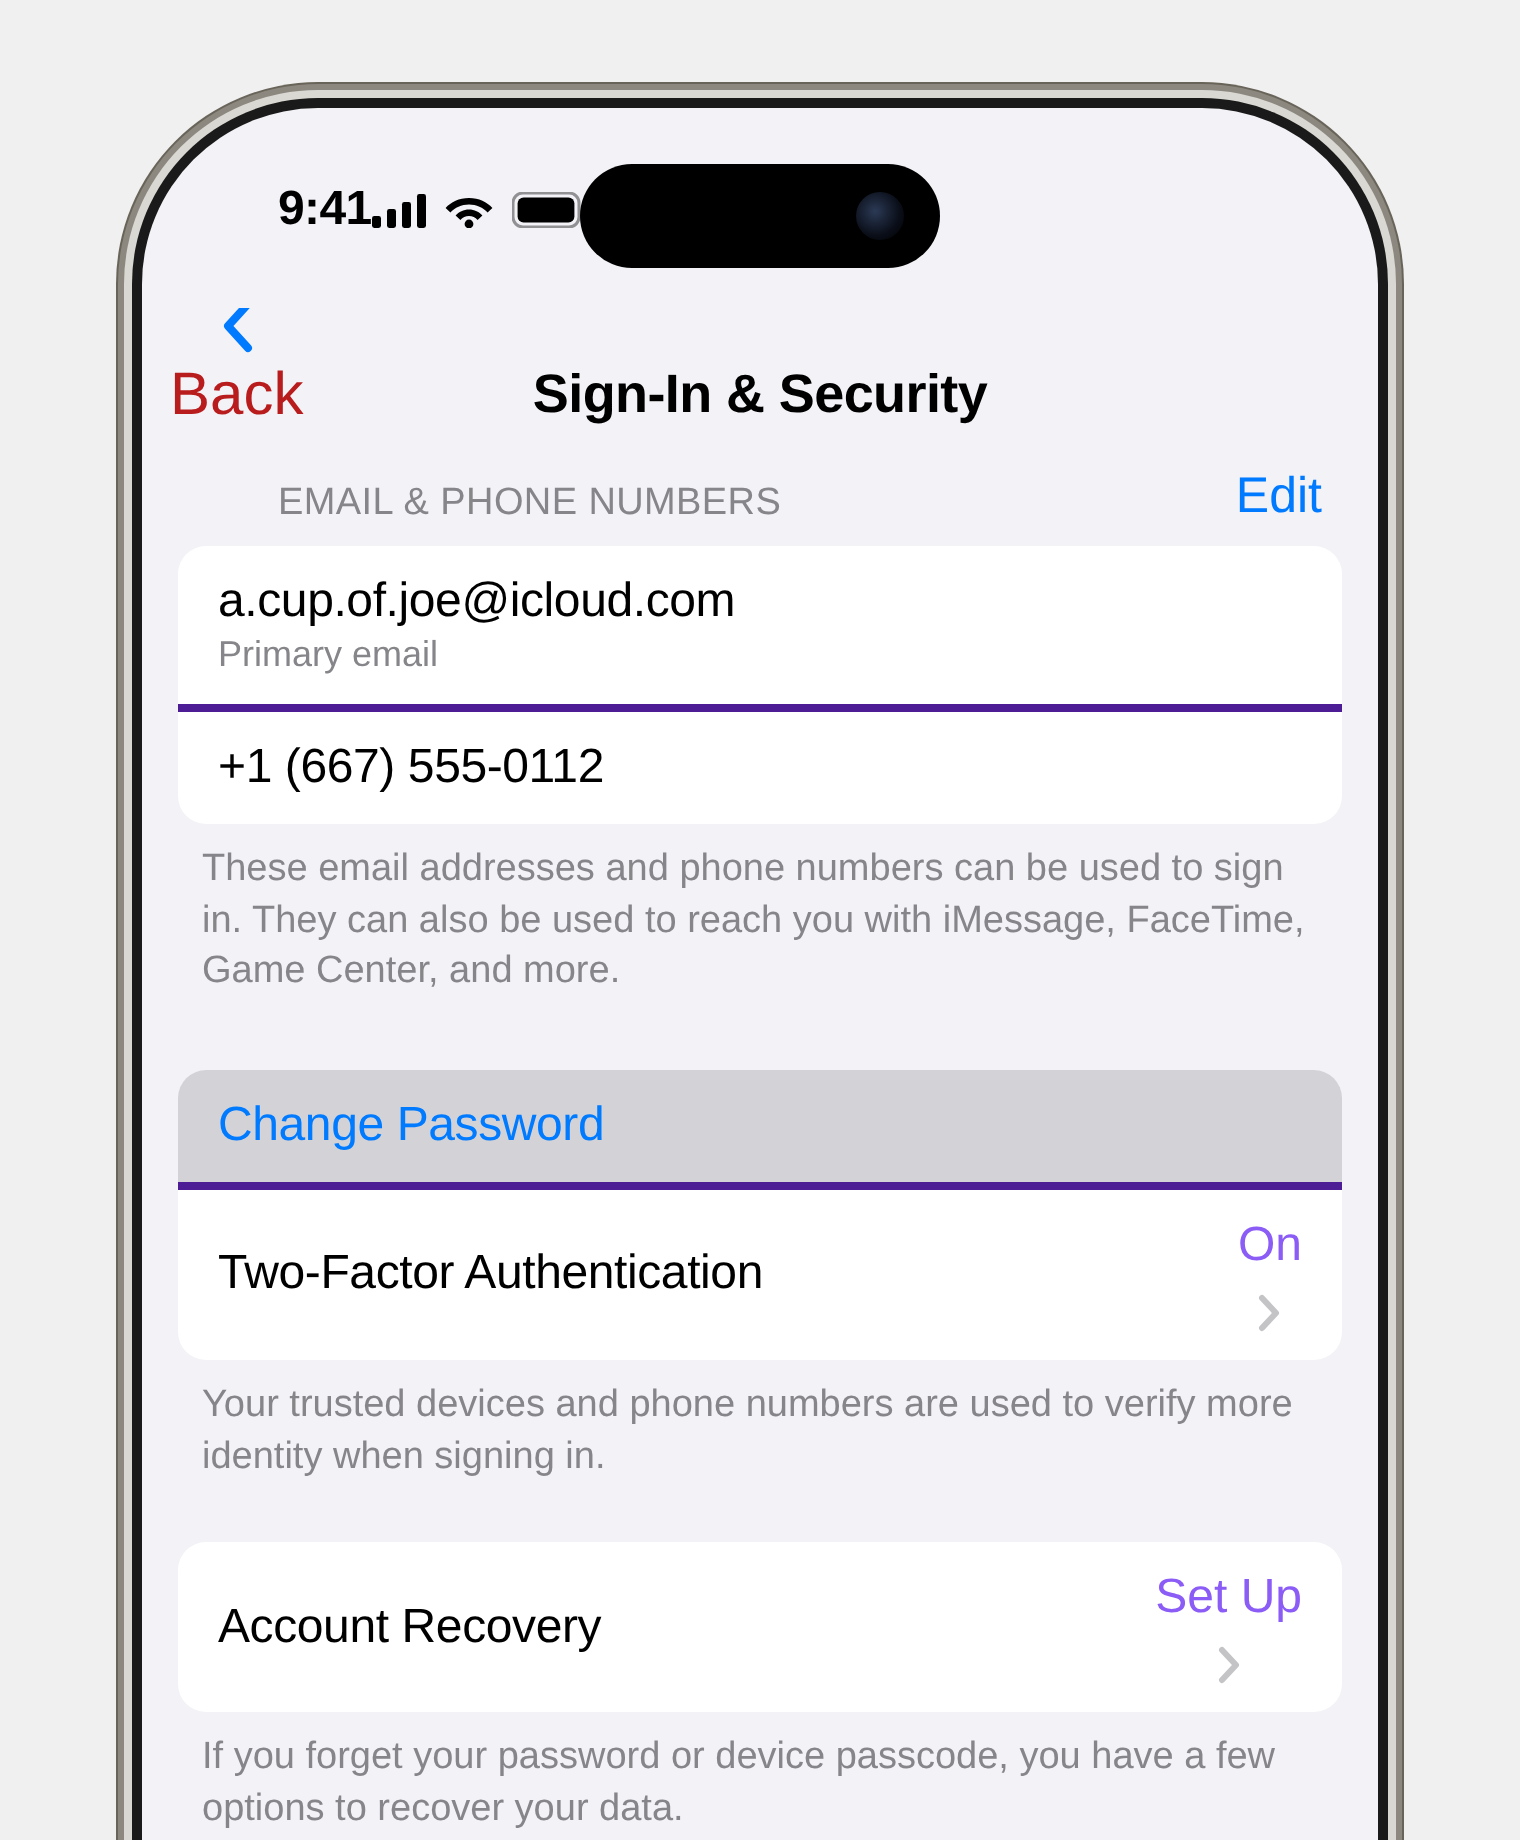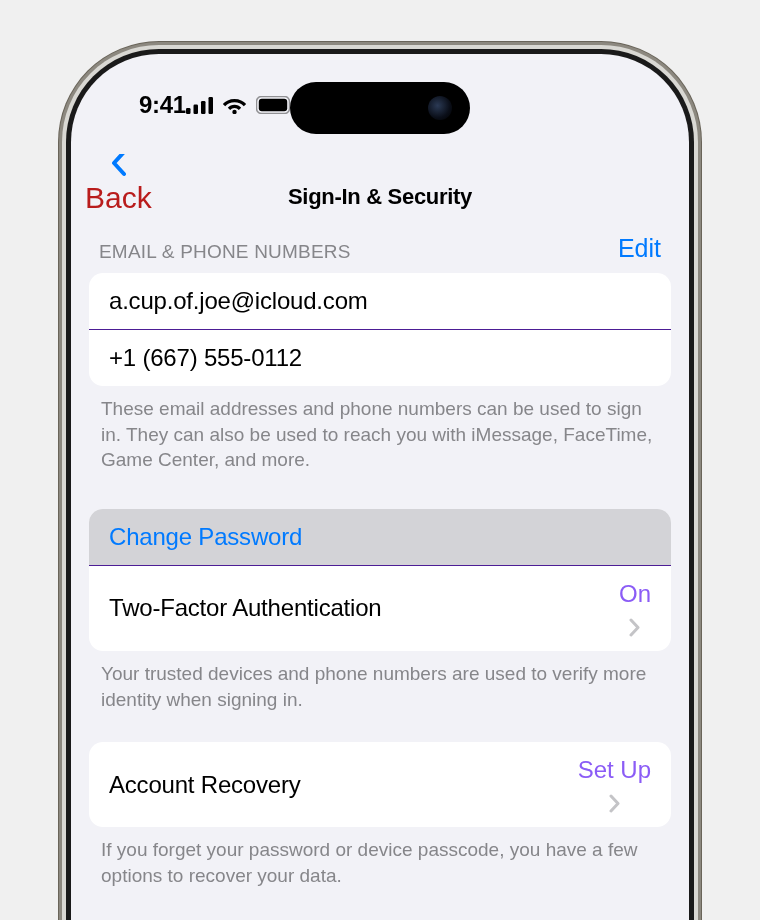--- a/index.html
+++ b/index.html
@@ -100,51 +100,52 @@
     transform: translateY(-50%);
     display: flex;
     align-items: center;
     color: #b91c1c;
     font-size: 30px;
     gap: 4px;
     cursor: pointer;
     flex-direction: column;
   }
   .nav-title {
-    font-size: 22px;
+    font-size: 27px;
     font-weight: 600;
     letter-spacing: -0.3px;
     margin-top: 30px;
   }
 
   .section-header {
     display: flex;
     justify-content: space-between;
     align-items: flex-end;
     padding: 24px 28px 10px;
+    margin-left: 40px;
   }
   .section-header .label {
     font-size: 19px;
     color: #86868a;
     letter-spacing: 0.2px;
   }
   .section-header .edit {
     font-size: 25px;
     color: #007aff;
   }
 
   .card {
     background: #fff;
     margin: 0 18px;
     border-radius: 14px;
     overflow: hidden;
   }
   .row {
     padding: 14px 20px;
-    border-bottom: 1px solid #4c1d95;
+    border-bottom: 4px solid #4c1d95;
     display: flex;
     justify-content: space-between;
     align-items: center;
   }
   .row:last-child { border-bottom: none; }
   .row .left { display: flex; flex-direction: column; }
   .row .title-text { font-size: 24px; color: #000; letter-spacing: -0.2px; }
   .row .subtitle { font-size: 18px; color: #86868a; margin-top: 2px; }
   .row .value { font-size: 24px; color: #8b5cf6; display: flex; align-items: center; gap: 10px; flex-direction: column; }
   .row.highlight { background: #d3d3d7; }
@@ -205,20 +206,21 @@
     </div>
 
     <div class="section-header">
       <span class="label">EMAIL &amp; PHONE NUMBERS</span>
       <span class="edit">Edit</span>
     </div>
     <div class="card">
       <div class="row">
         <div class="left">
           <span class="title-text">a.cup.of.joe@icloud.com</span>
+          <span class="subtitle">Primary email</span>
         </div>
       </div>
       <div class="row">
         <div class="left">
           <span class="title-text">+1 (667) 555-0112</span>
         </div>
       </div>
     </div>
     <div class="footer-text">These email addresses and phone numbers can be used to sign in. They can also be used to reach you with iMessage, FaceTime, Game Center, and more.</div>
 

